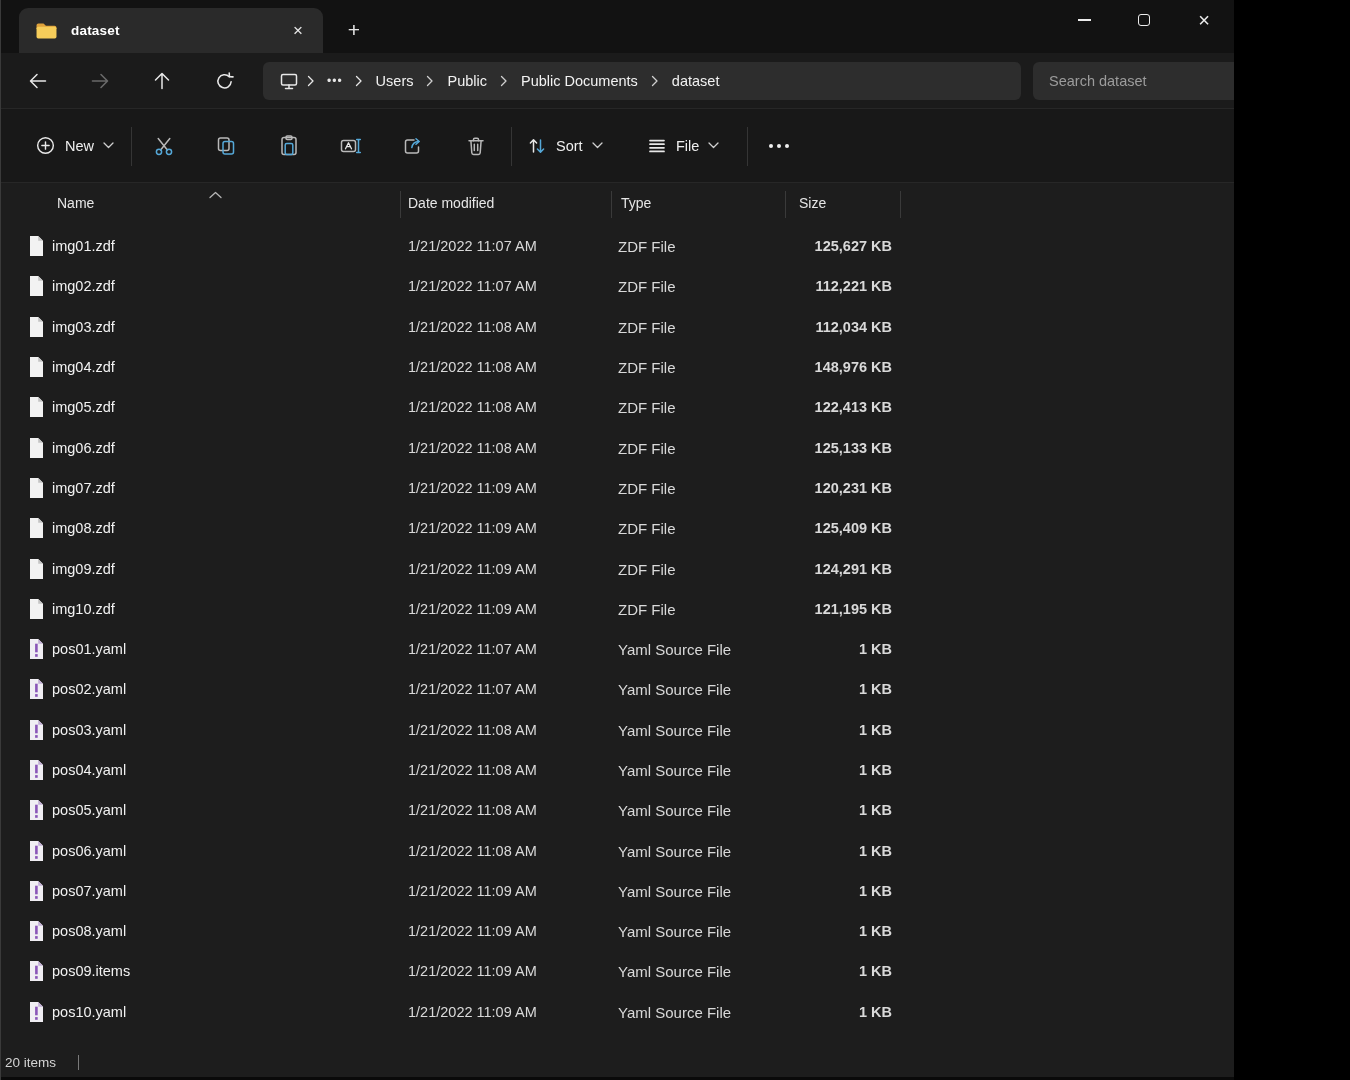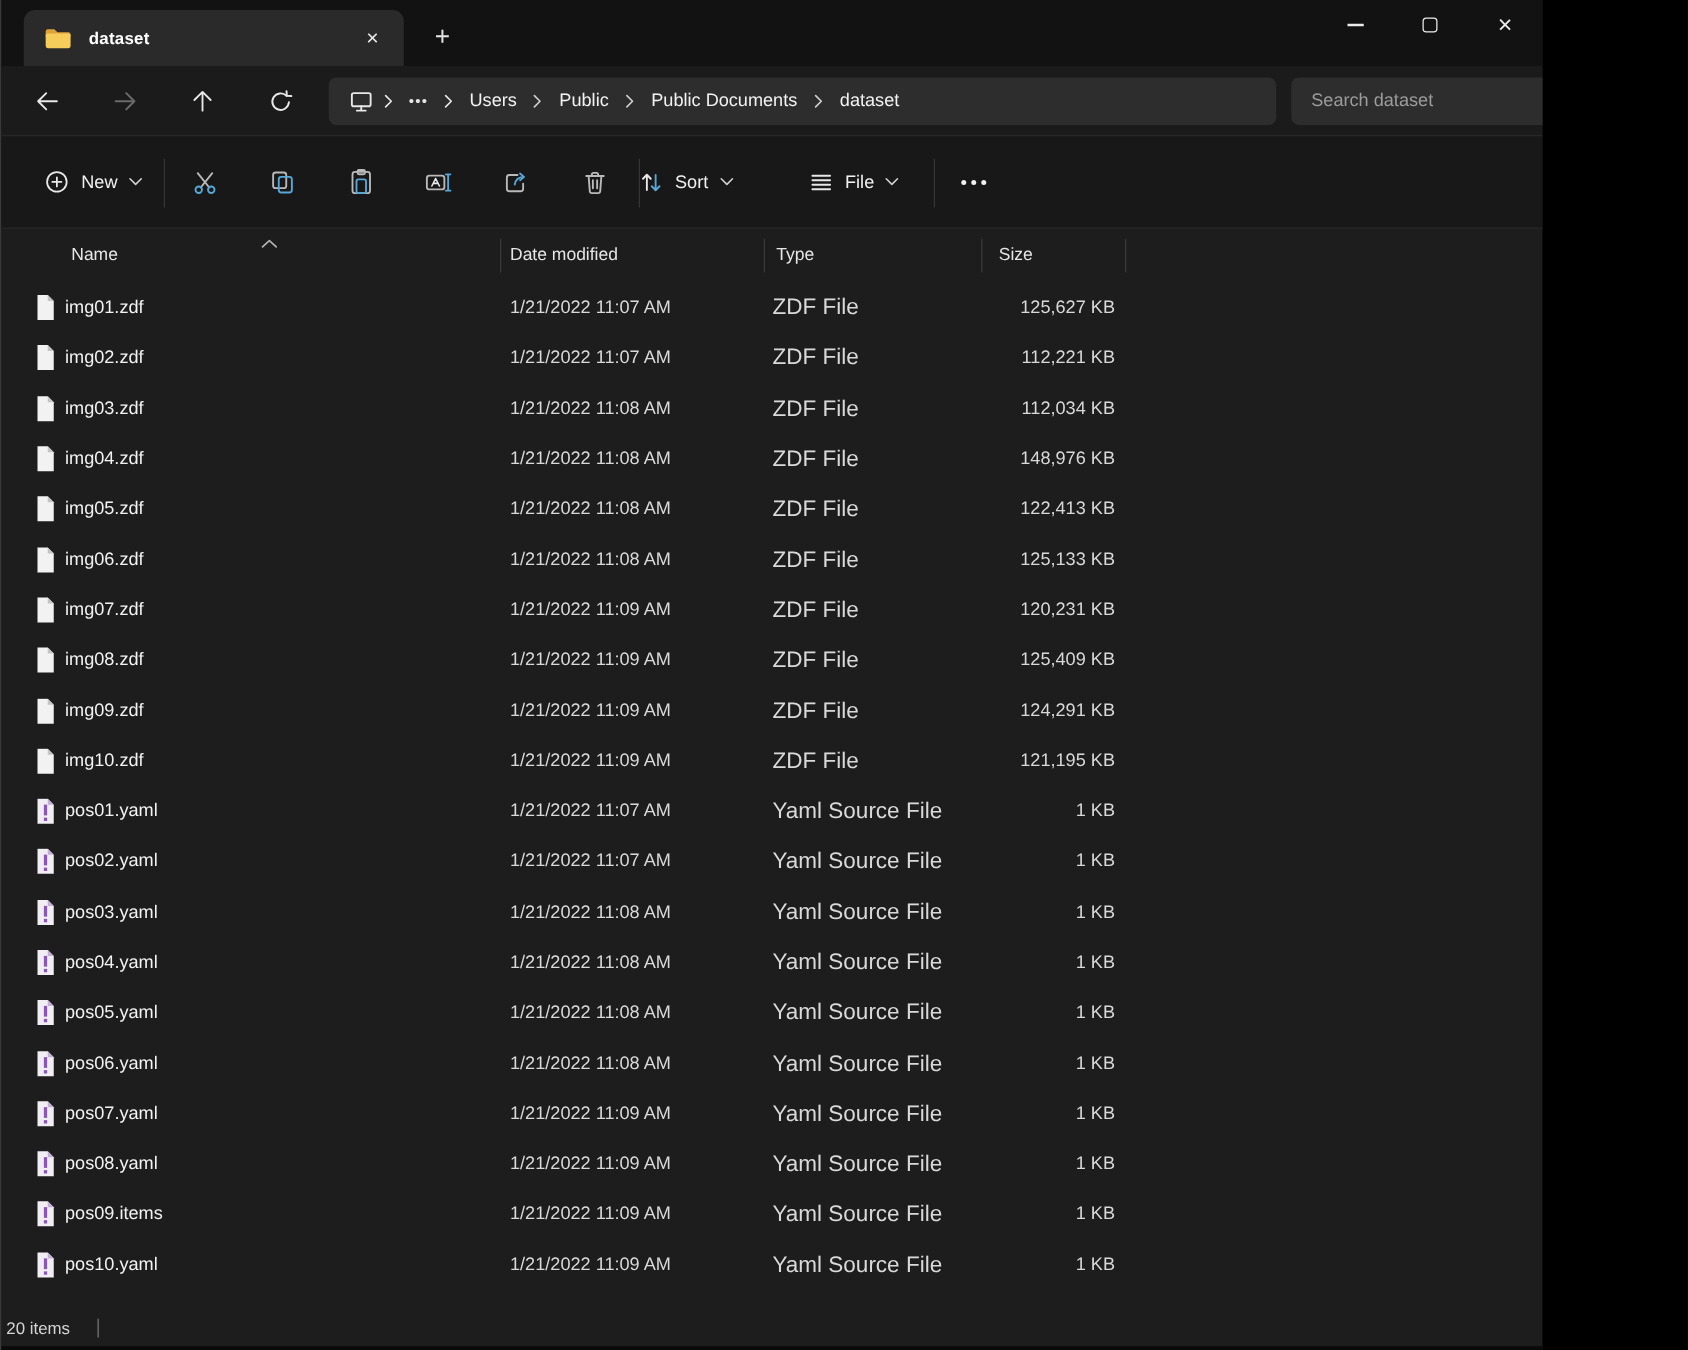--- a/index.html
+++ b/index.html
@@ -62,23 +62,23 @@
 
   
   .filelist { position:absolute; top:226px; left:0; right:0; }
   .file-row { position:relative; height:40.3px; }
   .file-row .ficon { position:absolute; left:27px; top:50%; transform:translateY(-50%); display:flex; }
   .file-row .fname { position:absolute; left:51px; top:50%; transform:translateY(-50%);
                      font-size:14.5px; color:#f2f2f2; }
   .file-row .fdate { position:absolute; left:407px; top:50%; transform:translateY(-50%);
                      font-size:14.5px; color:#d9d9d9; }
   .file-row .ftype { position:absolute; left:617px; top:50%; transform:translateY(-50%);
-                     font-size:18px; color:#d9d9d9; }
+                     font-size:15px; color:#d9d9d9; }
   .file-row .fsize { position:absolute; left:731px; width:160px; text-align:right; top:50%;
-                     transform:translateY(-50%); font-size:14.5px; color:#d9d9d9; }
+                     transform:translateY(-50%); font-size:14.5px; color:#d9d9d9;font-weight:bold; }
 
   
   .statusbar { position:absolute; top:1048px; left:0; right:0; height:29px; display:flex; align-items:center; }
   .status-count { margin-left:4px; font-size:13.5px; color:#d4d4d4; }
   .status-sep { width:1px; height:15px; background:#7a7a7a; margin-left:22px; }
   .view-toggle { position:absolute; top:3px; width:27px; height:26px; border-radius:4px;
                  display:flex; align-items:center; justify-content:center; }
   .vt-details { left:1288px; background:#a2a2a2; }
   .vt-large { left:1317px; }
   .vt-large-glyph { width:17px; height:16px; border:2px solid #dcdcdc; border-radius:3px;
@@ -238,21 +238,21 @@
     <div class="tb-iconbtn" style="left:455px">
       <svg width="24" height="24" viewBox="0 0 24 24">
         <path class="gr" d="M5 6.8 H19"></path>
         <path class="gr" d="M9.5 6.8 V5.6 a1.3 1.3 0 0 1 1.3 -1.3 h2.4 a1.3 1.3 0 0 1 1.3 1.3 V6.8"></path>
         <path class="gr" d="M6.9 6.8 L7.8 18.8 a1.8 1.8 0 0 0 1.8 1.7 h4.8 a1.8 1.8 0 0 0 1.8 -1.7 L17.1 6.8"></path>
         <path class="gr" d="M10.3 10.2 V16.6 M13.7 10.2 V16.6"></path>
       </svg>
     </div>
     <div class="tb-sep" style="left:510px"></div>
 
-    <div class="tb-btn" style="left:500px">
+    <div class="tb-btn" style="left:516px">
       <svg width="20" height="20" viewBox="0 0 20 20">
         <path class="wh" d="M6.5 16 V4 M3.4 7 L6.5 3.8 L9.6 7"></path>
         <path class="ac" d="M13.5 4 V16 M10.4 13 L13.5 16.2 L16.6 13"></path>
       </svg>
       <span>Sort</span>
       <svg width="11" height="7" viewBox="0 0 11 7">
         <path class="gr" style="stroke:#cfcfcf;stroke-width:1.3" d="M1 1 L5.5 5.5 L10 1"></path>
       </svg>
     </div>
     <div class="tb-btn" style="left:636px">

